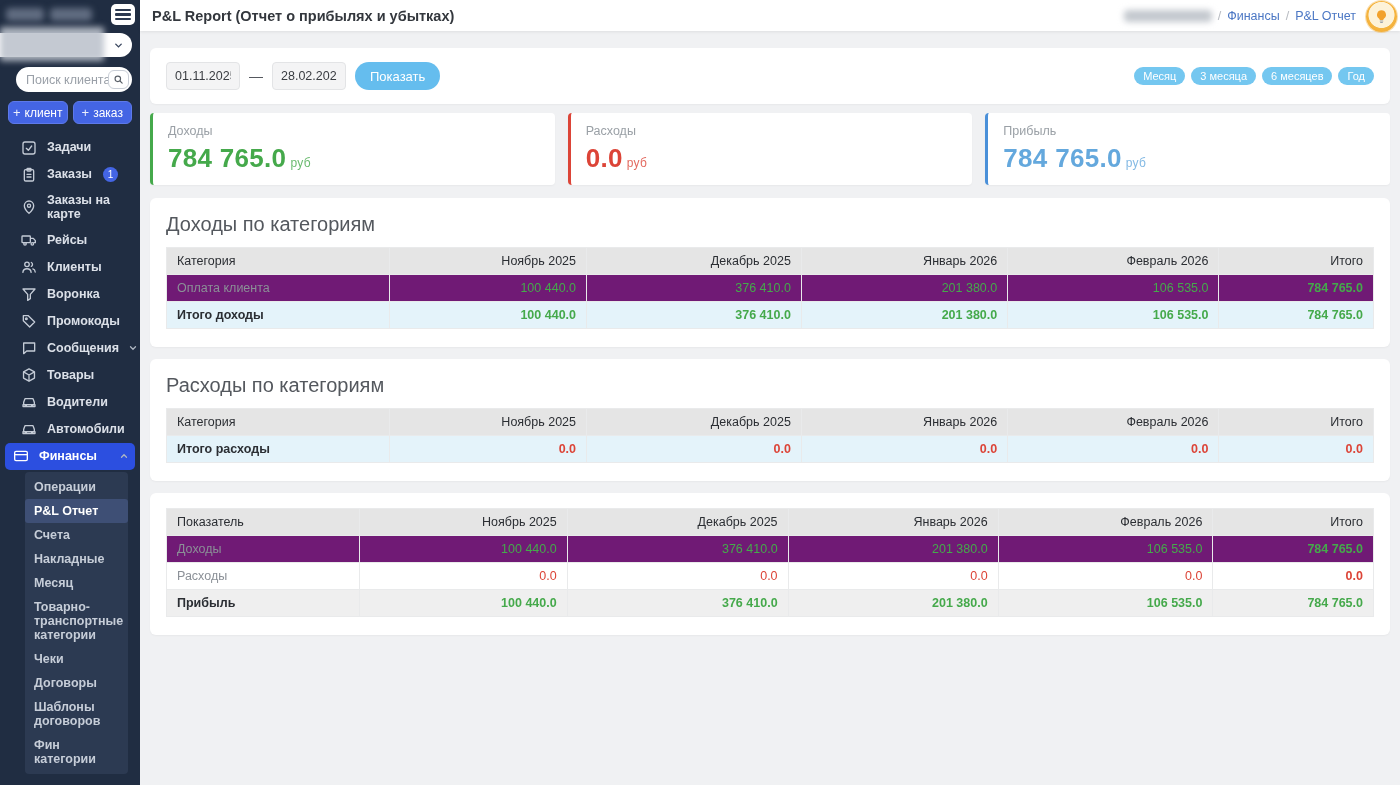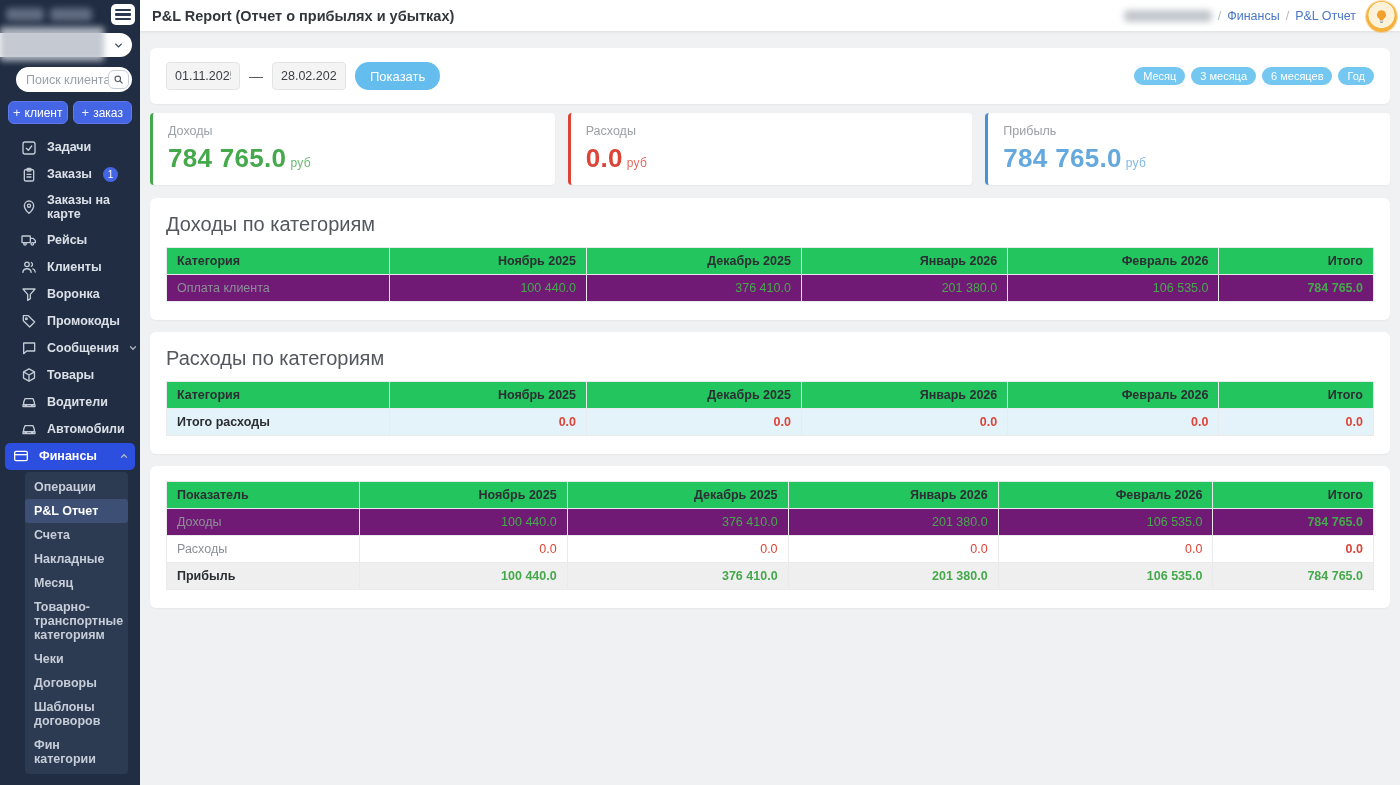--- a/index.html
+++ b/index.html
@@ -76,21 +76,21 @@
   .sum-value { font-size:26px; font-weight:700; letter-spacing:.3px; }
   .sum-unit { font-size:12px; font-weight:400; opacity:.8; margin-left:4px; }
   .c-green { color:#45a94b; } .b-green { border-left-color:#45a94b; }
   .c-red { color:#dc4437; } .b-red { border-left-color:#dc4437; }
   .c-blue { color:#64a8dd; } .b-blue { border-left-color:#4a90d9; }
 
   .section-card { padding:15px 16px 18px 16px; margin-bottom:12px; }
   .section-title { font-size:20px; color:#54585e; font-weight:400; margin-bottom:11px; }
   table.rep { width:100%; border-collapse:collapse; font-size:12.5px; table-layout:fixed; }
   .rep th, .rep td { border:1px solid #e9eaeb; padding:6px 10px; }
-  .rep th { text-align:right; color:#2b2e33; font-weight:700; background:#22c55e; }
+  .rep th { text-align:right; color:#2b2e33; font-weight:400; background:#e5e5e5; }
   .rep th:first-child { text-align:left; }
   .rep td { text-align:right; }
   .rep td.cat { text-align:left; color:#8b9097; }
   .row-zebra td { background:#701a75; }
   .row-total-cyan td { background:#e4f3fa; }
   .row-total-cyan td.cat { color:#2b2e33; font-weight:700; }
   .row-total-gray td { background:#efefef; }
   .row-total-gray td.cat { color:#2b2e33; font-weight:700; }
   .vg { color:#45a94b; } .vr { color:#dc4437; }
   .bold { font-weight:700; }
@@ -272,21 +272,21 @@
             </svg>
           </span>
       </div>
 
       <div class="submenu">
         <div class="smi">Операции</div>
         <div class="smi active">P&amp;L Отчет</div>
         <div class="smi">Счета</div>
         <div class="smi">Накладные</div>
         <div class="smi">Месяц</div>
-        <div class="smi">Товарно-транспортные категориям</div>
+        <div class="smi">Товарно-транспортные категории</div>
         <div class="smi">Чеки</div>
         <div class="smi">Договоры</div>
         <div class="smi">Шаблоны договоров</div>
         <div class="smi">Фин категории</div>
 
       </div>
 
     </nav>
   </aside>
 
@@ -364,20 +364,28 @@
           </thead>
           <tbody>
             <tr class="row-zebra">
               <td class="cat">Оплата клиента</td>
               <td class="vg">100 440.0</td>
               <td class="vg">376 410.0</td>
               <td class="vg">201 380.0</td>
               <td class="vg">106 535.0</td>
               <td class="vg bold">784 765.0</td>
             </tr>
+            <tr class="row-total-cyan">
+              <td class="cat">Итого доходы</td>
+              <td class="vg bold">100 440.0</td>
+              <td class="vg bold">376 410.0</td>
+              <td class="vg bold">201 380.0</td>
+              <td class="vg bold">106 535.0</td>
+              <td class="vg bold">784 765.0</td>
+            </tr>
           </tbody>
         </table>
       </div>
 
       <div class="card section-card">
         <div class="section-title">Расходы по категориям</div>
         <table class="rep">
           <colgroup>
               <col style="width:18.5%">
               <col style="width:16.3%">

